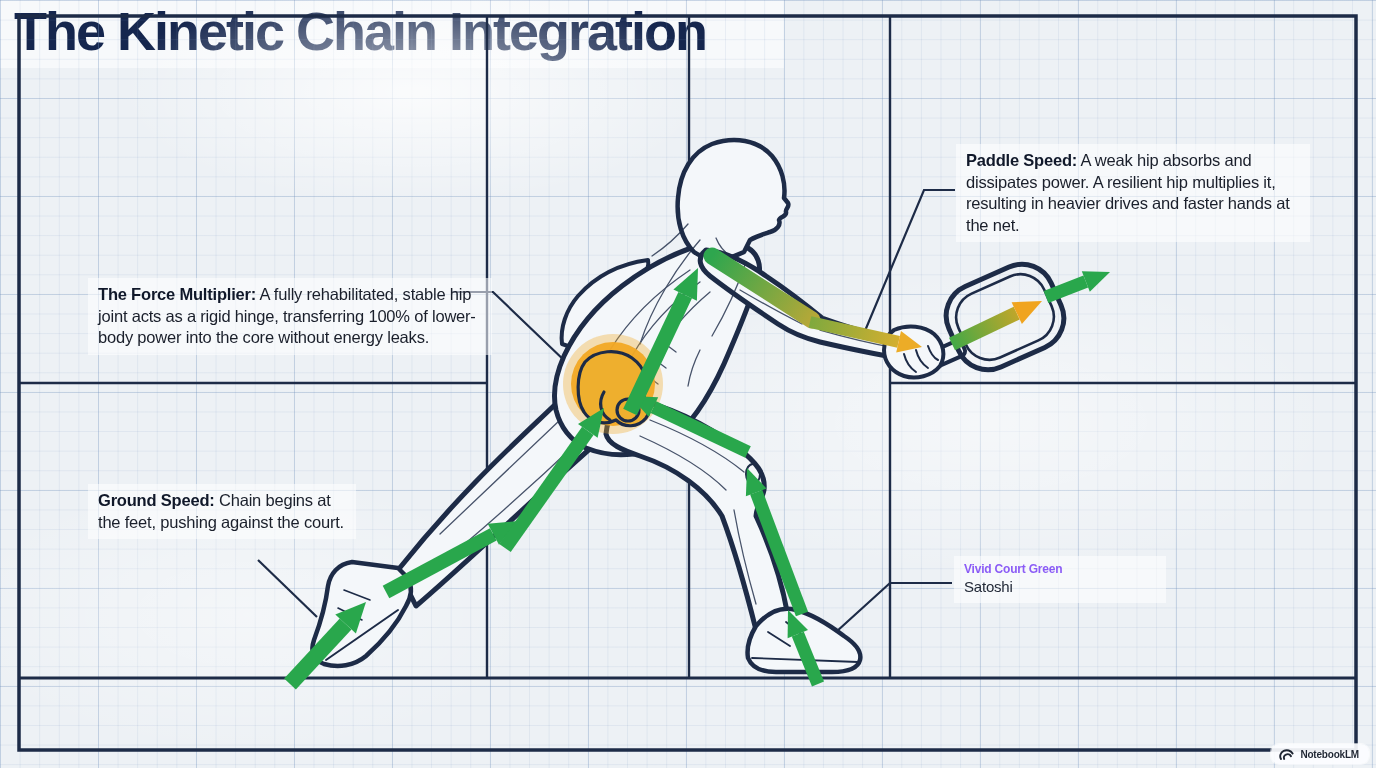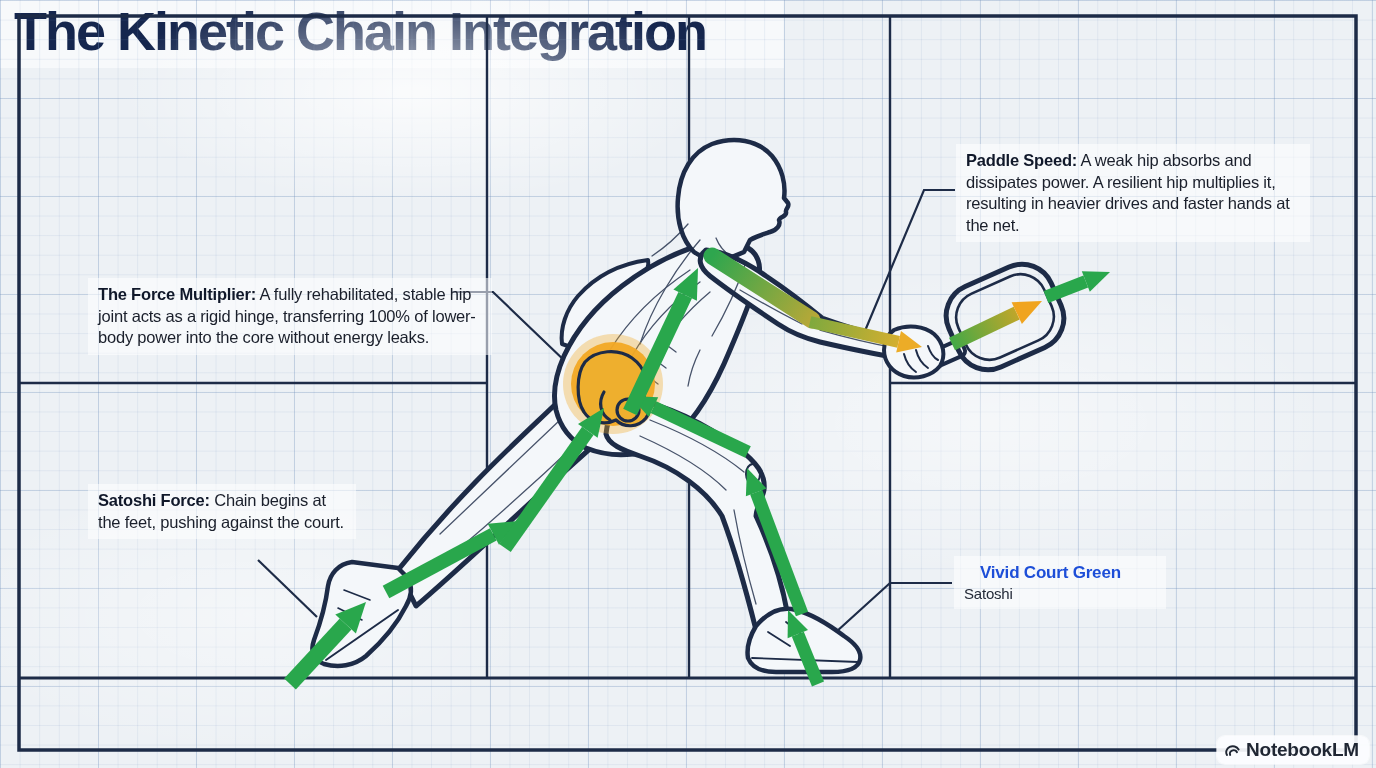--- a/index.html
+++ b/index.html
@@ -32,28 +32,28 @@
     padding:4px 14px 10px 14px;
   }
   #title-panel h1{
     margin:0; font-size:54px; line-height:1.0; font-weight:700;
     letter-spacing:-2px; color:#15264e;
   }
   #callout-force{left:88px;  top:238px; width:384px;margin-top:40px;}
   #callout-paddle{left:956px; top:144px; width:334px;}
   #callout-ground{left:88px;  top:484px; width:248px;}
   #callout-swatch{left:954px; top:556px; width:192px; line-height:1.28;}
-  #callout-swatch .swatch-name{font-weight:700; font-size:17px; color:#1d4ed8;margin-left:16px;}
+  #callout-swatch .swatch-name{font-weight:700; font-size:12px; color:#8b5cf6;}
   #callout-swatch .swatch-font{font-size:15px; color:#232a38;}
   #watermark{
     position:absolute; right:7px; bottom:4px;
     display:flex; align-items:center; gap:5px;
     background:rgba(252,253,255,.92); border-radius:8px;
     padding:3px 10px 3px 8px; color:#1f2633;
-    font-size:19px; font-weight:700; letter-spacing:-.2px;
+    font-size:10px; font-weight:700; letter-spacing:-.2px;
     box-shadow:0 0 0 1px rgba(255,255,255,.6);
   }
 </style>
 </head>
 <body>
 
 <div id="canvas">
   <div class="paper"></div>
 
   <svg class="scene" width="1376" height="768" viewBox="0 0 1376 768">
@@ -185,21 +185,21 @@
     <b>The Force Multiplier:</b>
     <span>A fully rehabilitated, stable hip joint acts as a rigid hinge, transferring 100% of lower-body power into the core without energy leaks.</span>
   </div>
 
   <div class="panel" id="callout-paddle">
     <b>Paddle Speed:</b>
     <span>A weak hip absorbs and dissipates power. A resilient hip multiplies it, resulting in heavier drives and faster hands at the net.</span>
   </div>
 
   <div class="panel" id="callout-ground">
-    <b>Satoshi Force:</b>
+    <b>Ground Speed:</b>
     <span>Chain begins at the feet, pushing against the court.</span>
   </div>
 
   <div class="panel" id="callout-swatch">
     <div class="swatch-name">Vivid Court Green</div>
     <div class="swatch-font">Satoshi</div>
   </div>
 
   <div id="watermark">
     <svg width="16" height="14" viewBox="0 0 16 14">

